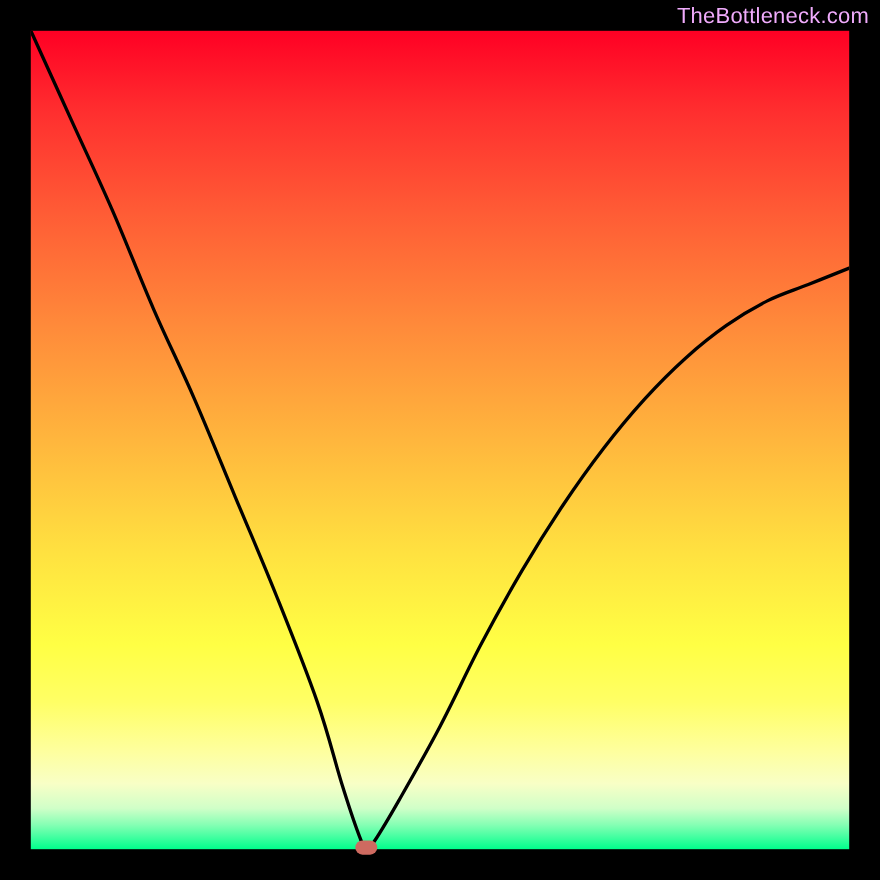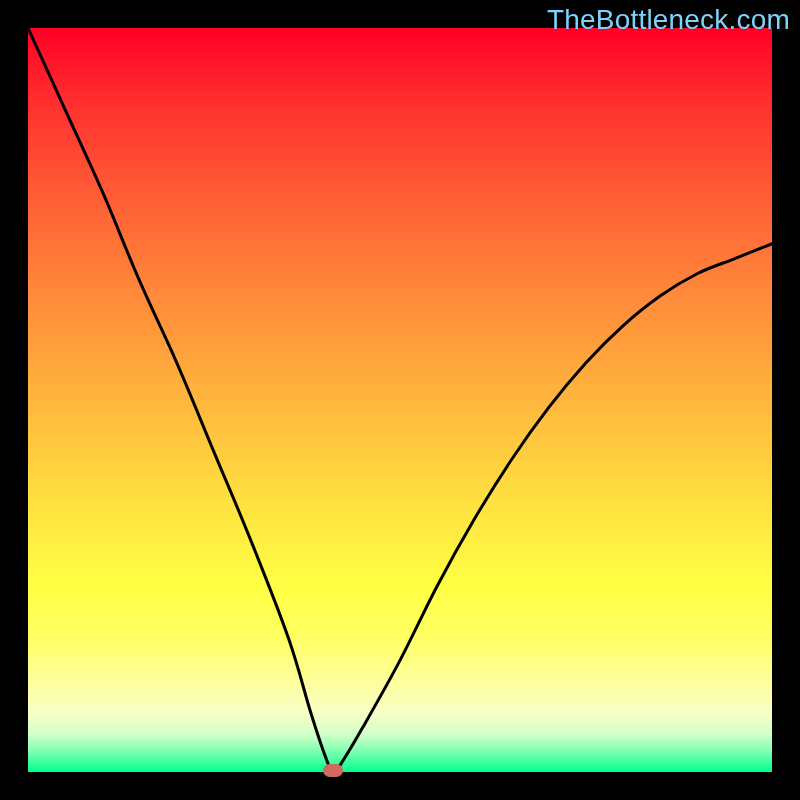--- a/index.html
+++ b/index.html
@@ -53,22 +53,22 @@
     width: 20px;
     height: 13px;
     background: #ce6a60;
     border-radius: 7px;
   }
   .watermark {
     position: absolute;
     top: 4px;
     right: 10px;
     font-family: Arial, Helvetica, sans-serif;
-    font-size: 28px;
-    color: #7dd3fc;
+    font-size: 20px;
+    color: #f0abfc;
     letter-spacing: 0.2px;
     font-weight: 500;
   }
 </style>
 </head>
 <body>
 
 <div class="frame">
   <div class="plot-area">
     <svg class="curve-svg" viewBox="0 0 744 744" preserveAspectRatio="none">

